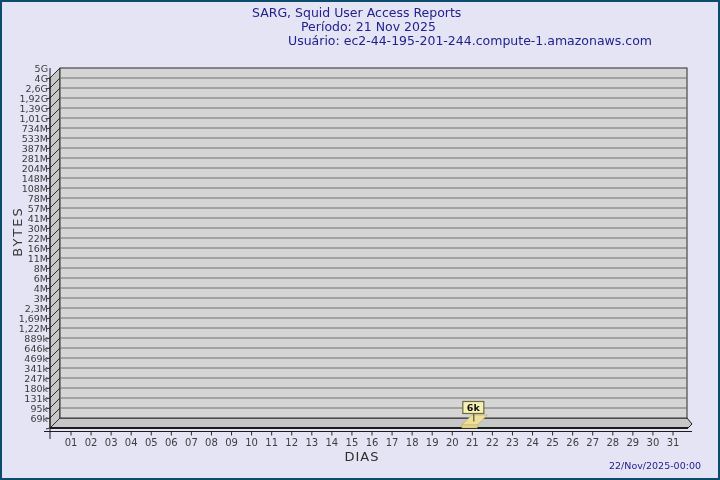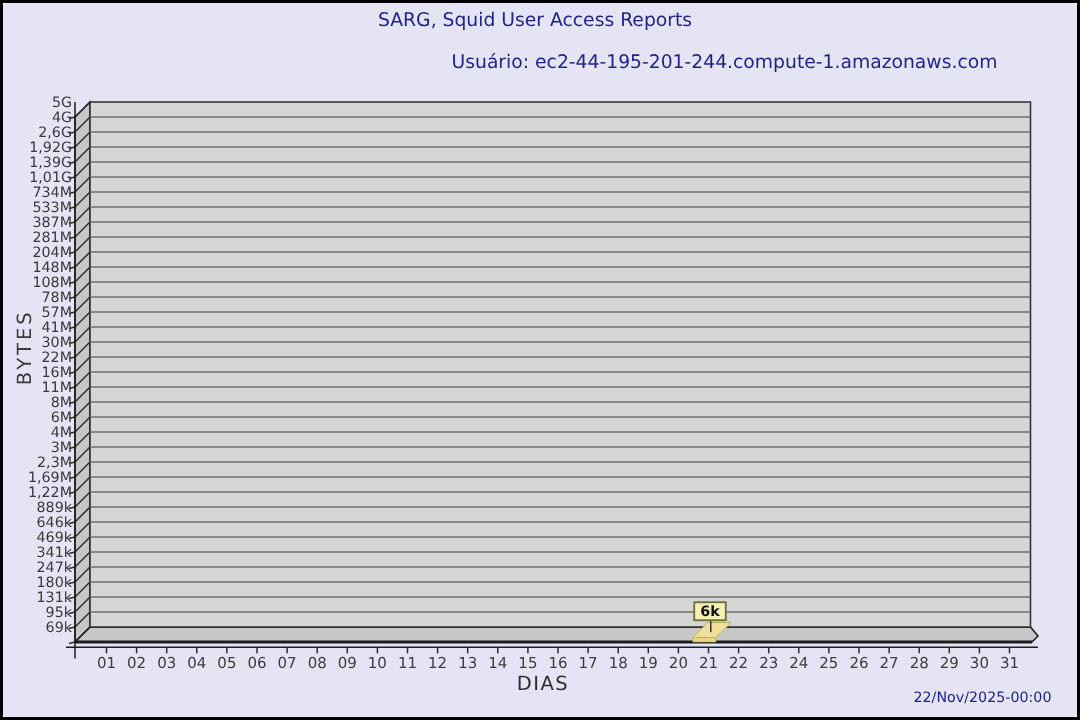--- a/index.html
+++ b/index.html
@@ -1,43 +1,44 @@
 <!DOCTYPE html>
 <html><head>
 <meta charset="utf-8">
 <style>
   html,body{margin:0;padding:0;background:#ffffff;}
   .frame{
     position:relative;width:720px;height:480px;box-sizing:border-box;
-    background:#e4e4f4;border:2px solid #000000;overflow:hidden;
+    background:#e4e4f4;border:2px solid #0c4a6e;overflow:hidden;
     font-family:"DejaVu Sans","Liberation Sans",sans-serif;
   }
   .title-line{position:absolute;color:#22228e;font-size:12.5px;line-height:14px;white-space:pre;}
   .title-line1{left:250px;top:4px;}
   .title-line2{left:299px;top:18px;}
-  .title-line3{left:299px;top:32px;}
+  .title-line3{left:286px;top:32px;}
   .y-axis-title{
     position:absolute;left:-21px;top:222px;width:72px;text-align:center;
     transform:rotate(-90deg);transform-origin:center;
     font-size:13px;letter-spacing:2px;color:#3a3a3a;
   }
   .x-axis-title{
     position:absolute;left:0;top:447px;width:720px;text-align:center;
     font-size:13px;letter-spacing:1px;color:#2e2e2e;
   }
   .timestamp{
     position:absolute;right:17px;top:458px;color:#22228e;font-size:9.5px;font-weight:normal;
   }
   svg{position:absolute;left:0;top:0;}
 </style>
 </head>
 <body>
 
 <div class="frame">
   <div class="title-line title-line1">SARG, Squid User Access Reports</div>
+  <div class="title-line title-line2">Período: 21 Nov 2025</div>
   <div class="title-line title-line3">Usuário: ec2-44-195-201-244.compute-1.amazonaws.com</div>
 
   <svg id="plot-svg" width="720" height="480">
       <polygon points="48,76 58,66 58,416 48,426" fill="#c7c7c7" stroke="#1c1c1c" stroke-width="1"></polygon>
       <polygon points="48,426 58,416 685,416 690,422 686,426" fill="#c7c7c7" stroke="#1c1c1c" stroke-width="1"></polygon>
       <rect x="58" y="66" width="627" height="350" fill="#d5d5d5" stroke="#2b2b2b" stroke-width="1"></rect>
       <line x1="48" y1="76" x2="58" y2="66" stroke="#2b2b2b" stroke-width="1"></line>
       <line x1="44" y1="77" x2="48" y2="76" stroke="#2b2b2b" stroke-width="1"></line>
       <text x="46" y="69.5" text-anchor="end" font-size="9.5" fill="#3a3a3a">5G</text>
       <line x1="58" y1="76" x2="685" y2="76" stroke="#6e6e6e" stroke-width="1"></line>

